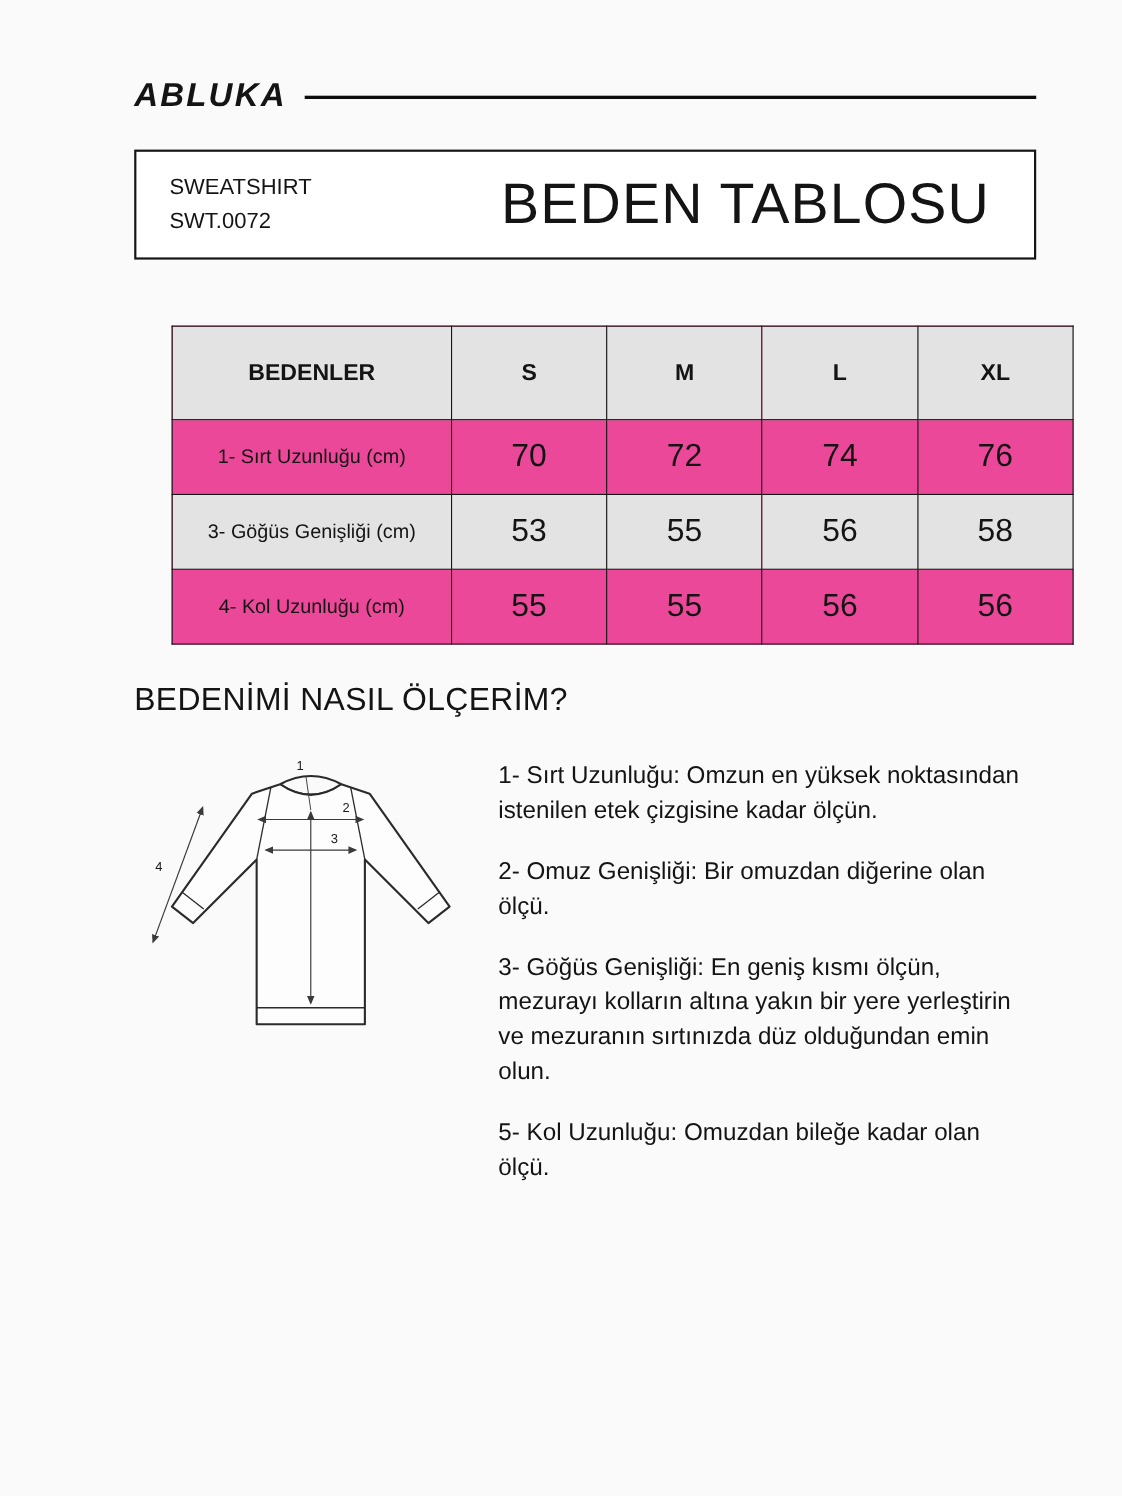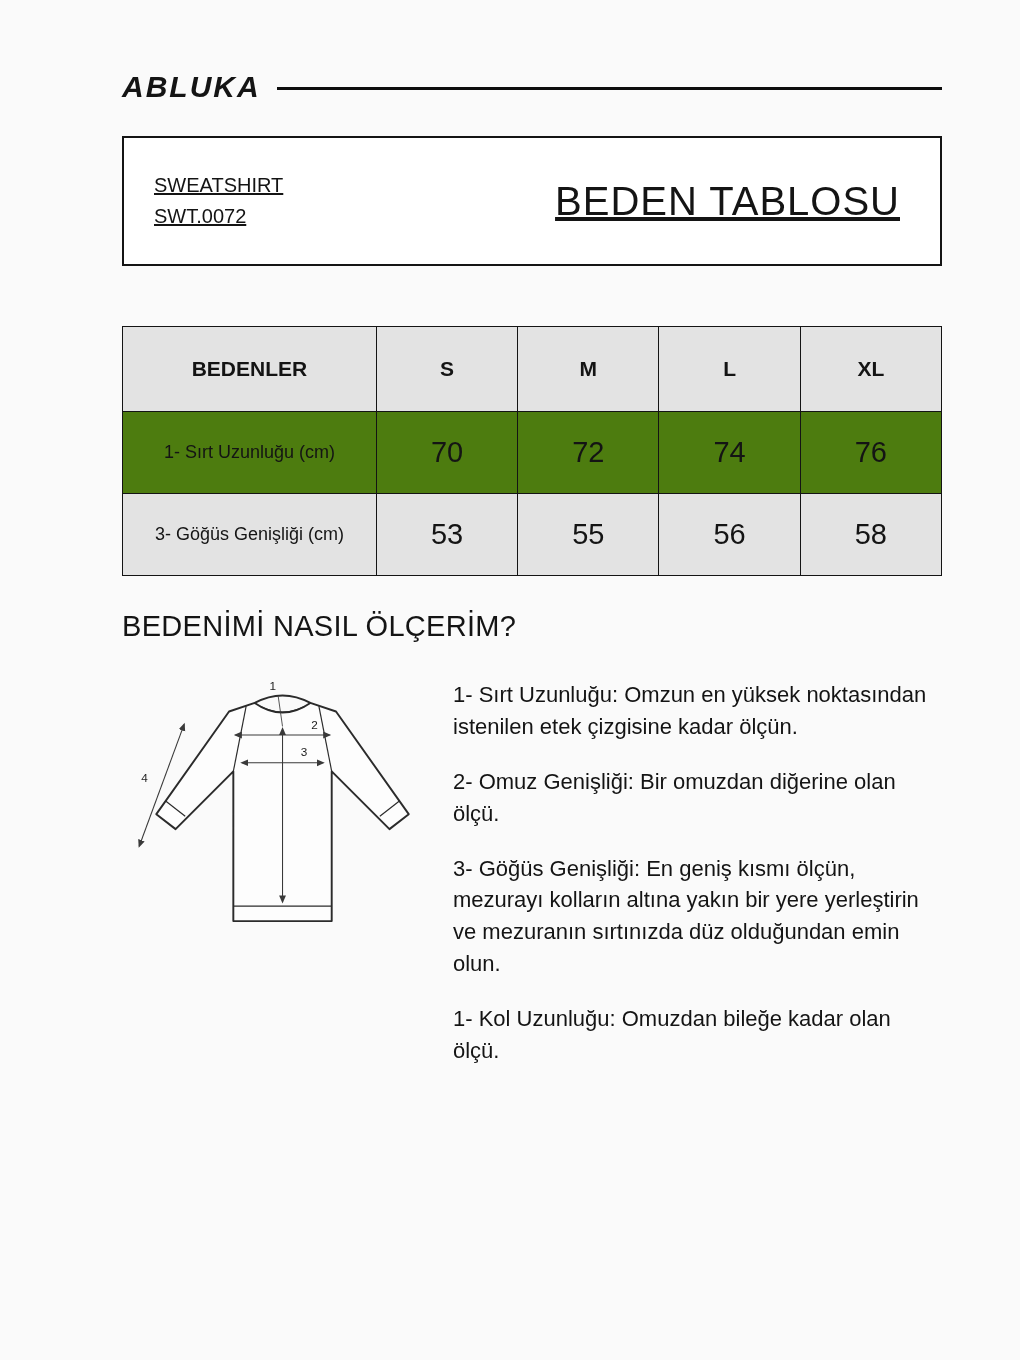--- a/index.html
+++ b/index.html
@@ -24,42 +24,42 @@
   .logo-rule { flex: 1; height: 3px; background: #0d0d0d; margin-top: 2px; }
 
   
   .header-box {
     border: 2px solid #141414;
     background: #ffffff;
     display: flex;
     justify-content: space-between;
     align-items: center;
     padding: 24px 30px;
-    height: 130px;
+    height: 100px;
     margin-bottom: 60px;
-    text-decoration: underline;
   }
   .product-info { font-size: 20px; line-height: 1.55; }
-  .size-chart-title { font-size: 40px; font-weight: 400; letter-spacing: 1px; padding-right: 10px; }
+  .size-chart-title { font-size: 52px; font-weight: 400; letter-spacing: 1px; padding-right: 10px; }
 
   
   table.size-table {
     width: 100%;
     border-collapse: collapse;
     table-layout: fixed;
-    background: #4d7c0f;
+    background: #ec4899;
+    margin-left: 34px;
   }
   table.size-table col.c-label { width: 31%; }
   table.size-table th, table.size-table td {
     border: 1.5px solid #141414;
     text-align: center;
     vertical-align: middle;
   }
   table.size-table thead th { height: 85px; background: #e3e3e3; font-size: 21px; font-weight: bold; }
-  table.size-table tbody td { height: 82px; }
+  table.size-table tbody td { height: 68px; }
   table.size-table tbody tr:nth-child(even) td { background: #e3e3e3; }
   td.row-label { font-size: 18px; }
   td.size-val { font-size: 29px; }
 
   
   .measure-heading {
     margin-top: 34px;
     font-size: 29px;
     font-weight: normal;
     letter-spacing: 0.3px;
@@ -114,20 +114,27 @@
         <td class="size-val">74</td>
         <td class="size-val">76</td>
       </tr>
       <tr>
         <td class="row-label">3- Göğüs Genişliği (cm)</td>
         <td class="size-val">53</td>
         <td class="size-val">55</td>
         <td class="size-val">56</td>
         <td class="size-val">58</td>
       </tr>
+      <tr>
+        <td class="row-label">4- Kol Uzunluğu (cm)</td>
+        <td class="size-val">55</td>
+        <td class="size-val">55</td>
+        <td class="size-val">56</td>
+        <td class="size-val">56</td>
+      </tr>
     </tbody>
   </table>
 
   <div class="measure-heading">BEDENİMİ NASIL ÖLÇERİM?</div>
 
   <div class="measure-section">
     <div class="diagram-wrap">
       <svg width="305" height="262" viewBox="0 0 285 245">
         <defs>
           <marker id="arr" markerWidth="9" markerHeight="9" refX="6" refY="4" orient="auto-start-reverse" markerUnits="userSpaceOnUse">
@@ -162,17 +169,17 @@
           <text x="170" y="78" text-anchor="middle">3</text>
           <text x="24" y="102" text-anchor="end">4</text>
         </g>
       </svg>
     </div>
 
     <div class="instructions">
       <p>1- Sırt Uzunluğu: Omzun en yüksek noktasından istenilen etek çizgisine kadar ölçün.</p>
       <p>2- Omuz Genişliği: Bir omuzdan diğerine olan ölçü.</p>
       <p>3- Göğüs Genişliği: En geniş kısmı ölçün, mezurayı kolların altına yakın bir yere yerleştirin ve mezuranın sırtınızda düz olduğundan emin olun.</p>
-      <p>1- Kol Uzunluğu: Omuzdan bileğe kadar olan ölçü.</p>
+      <p>5- Kol Uzunluğu: Omuzdan bileğe kadar olan ölçü.</p>
     </div>
   </div>
 
 </div>
 
 </body></html>

